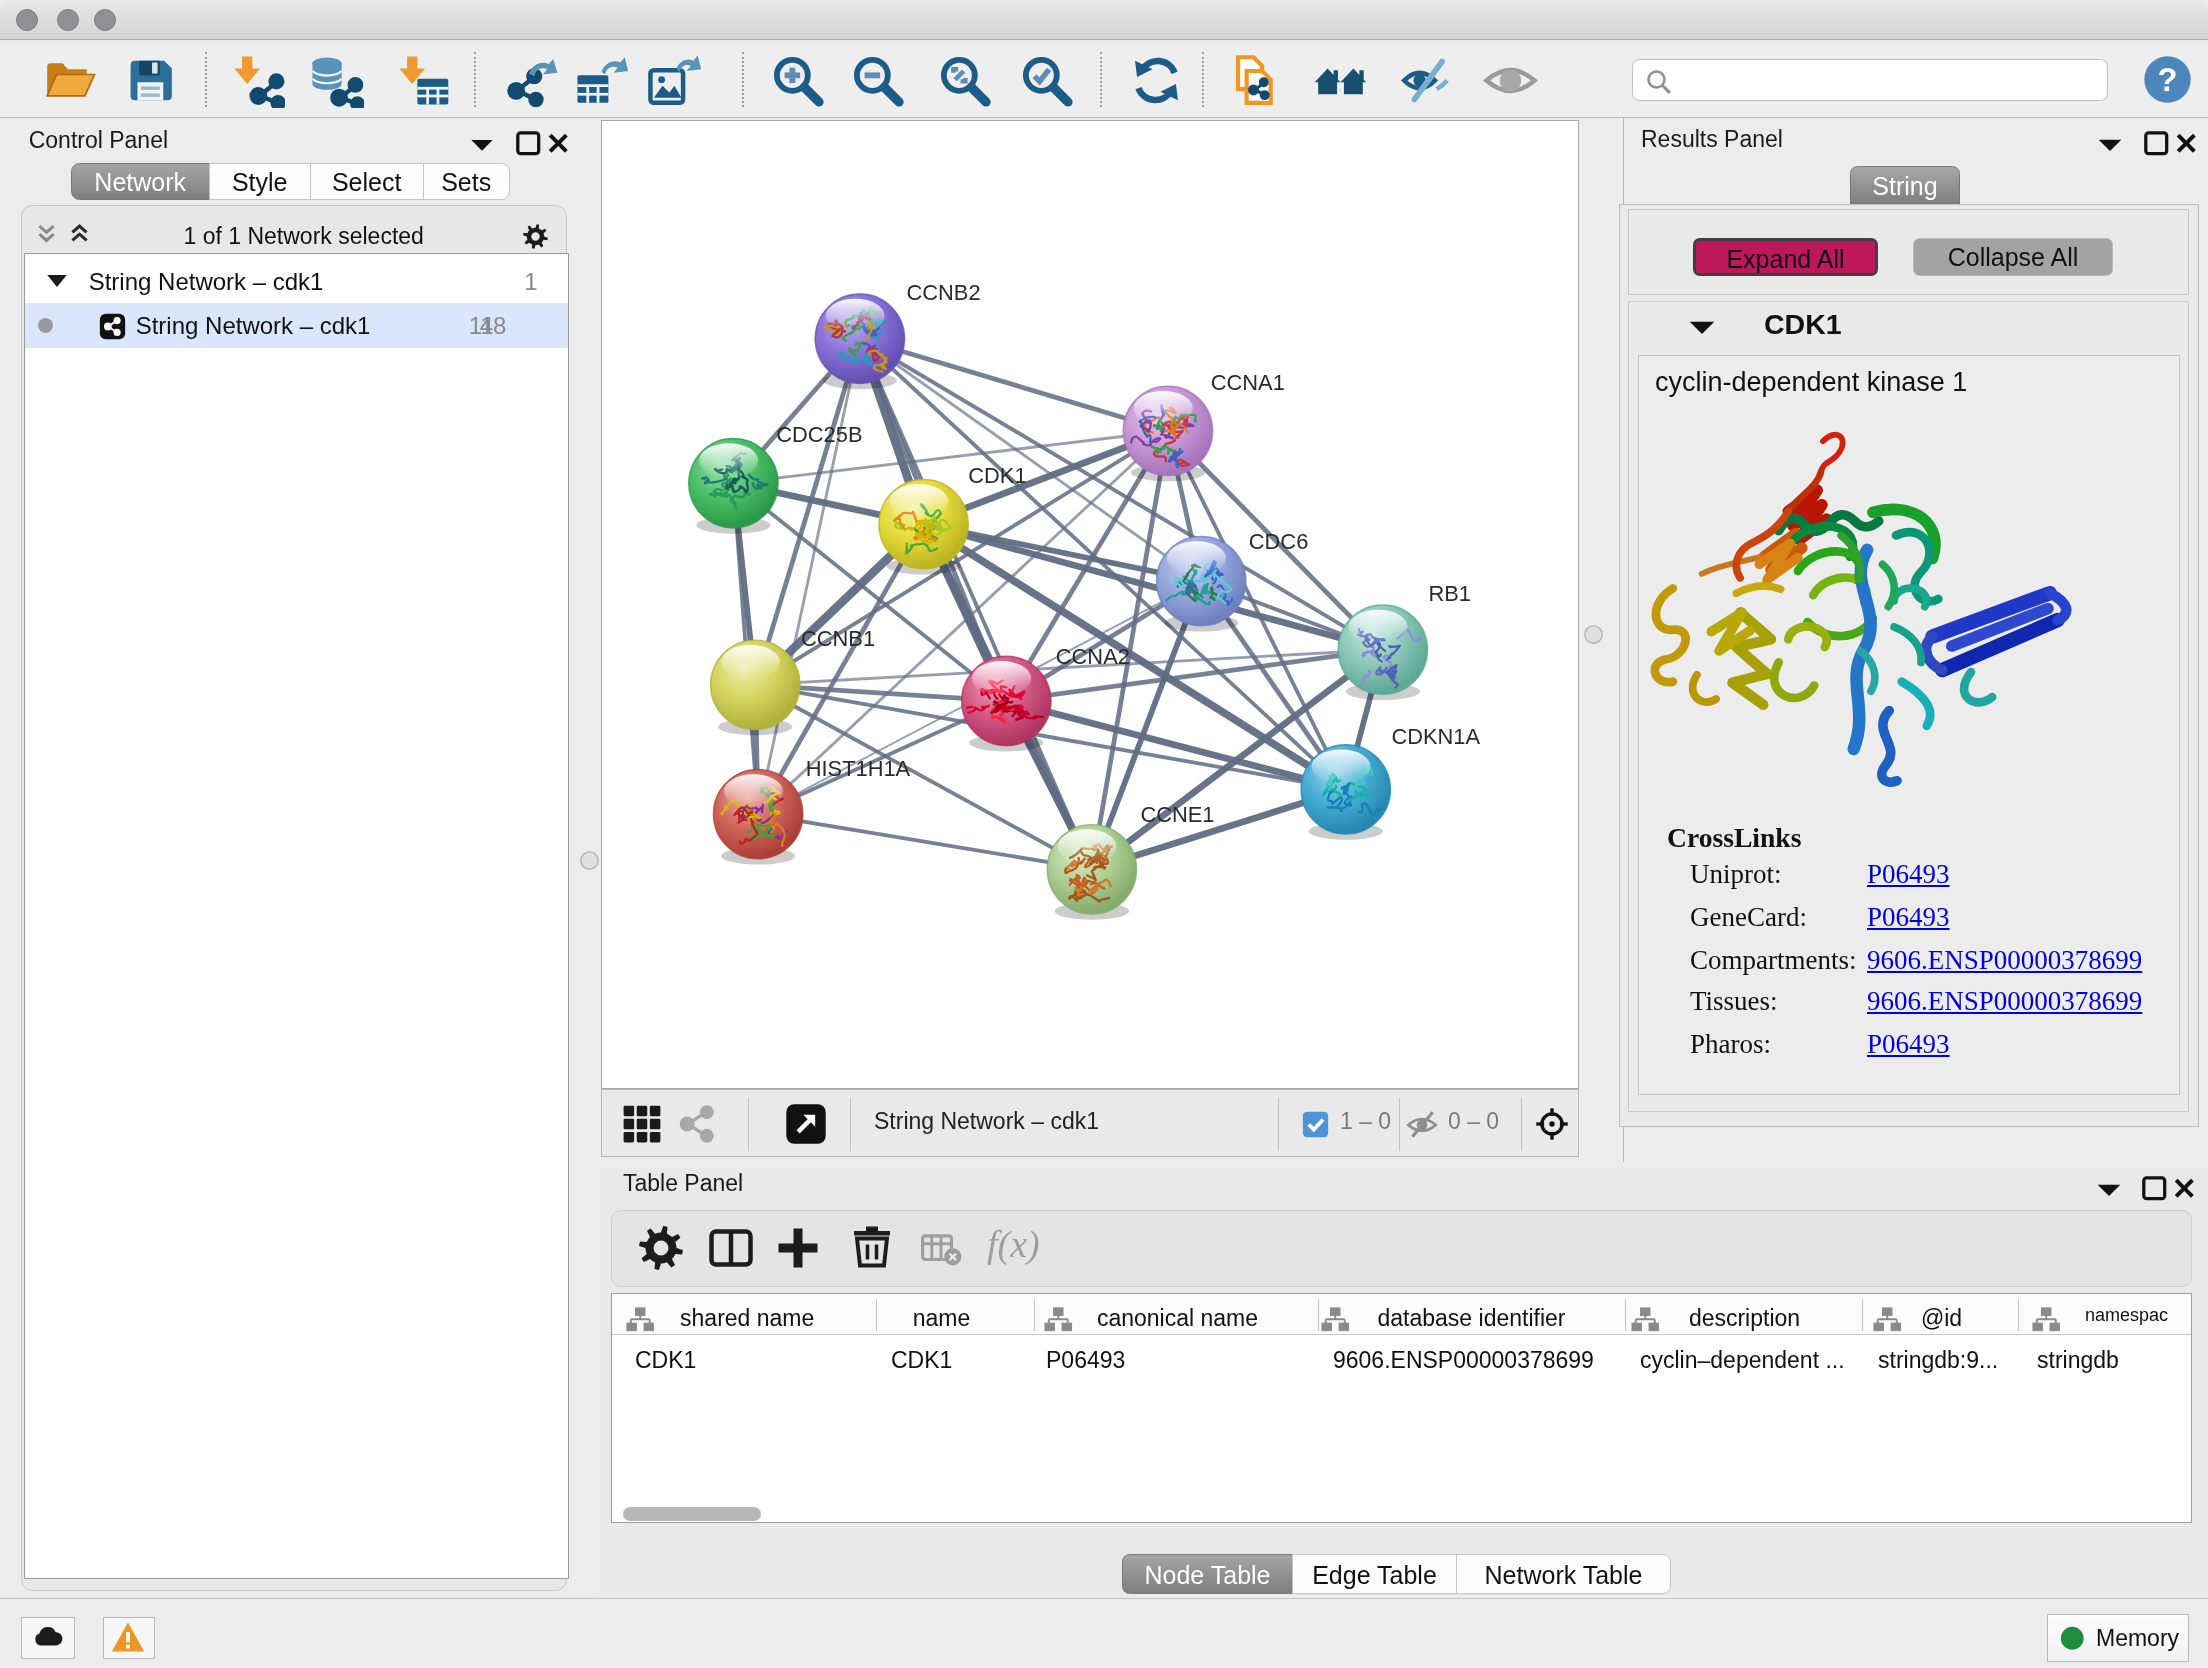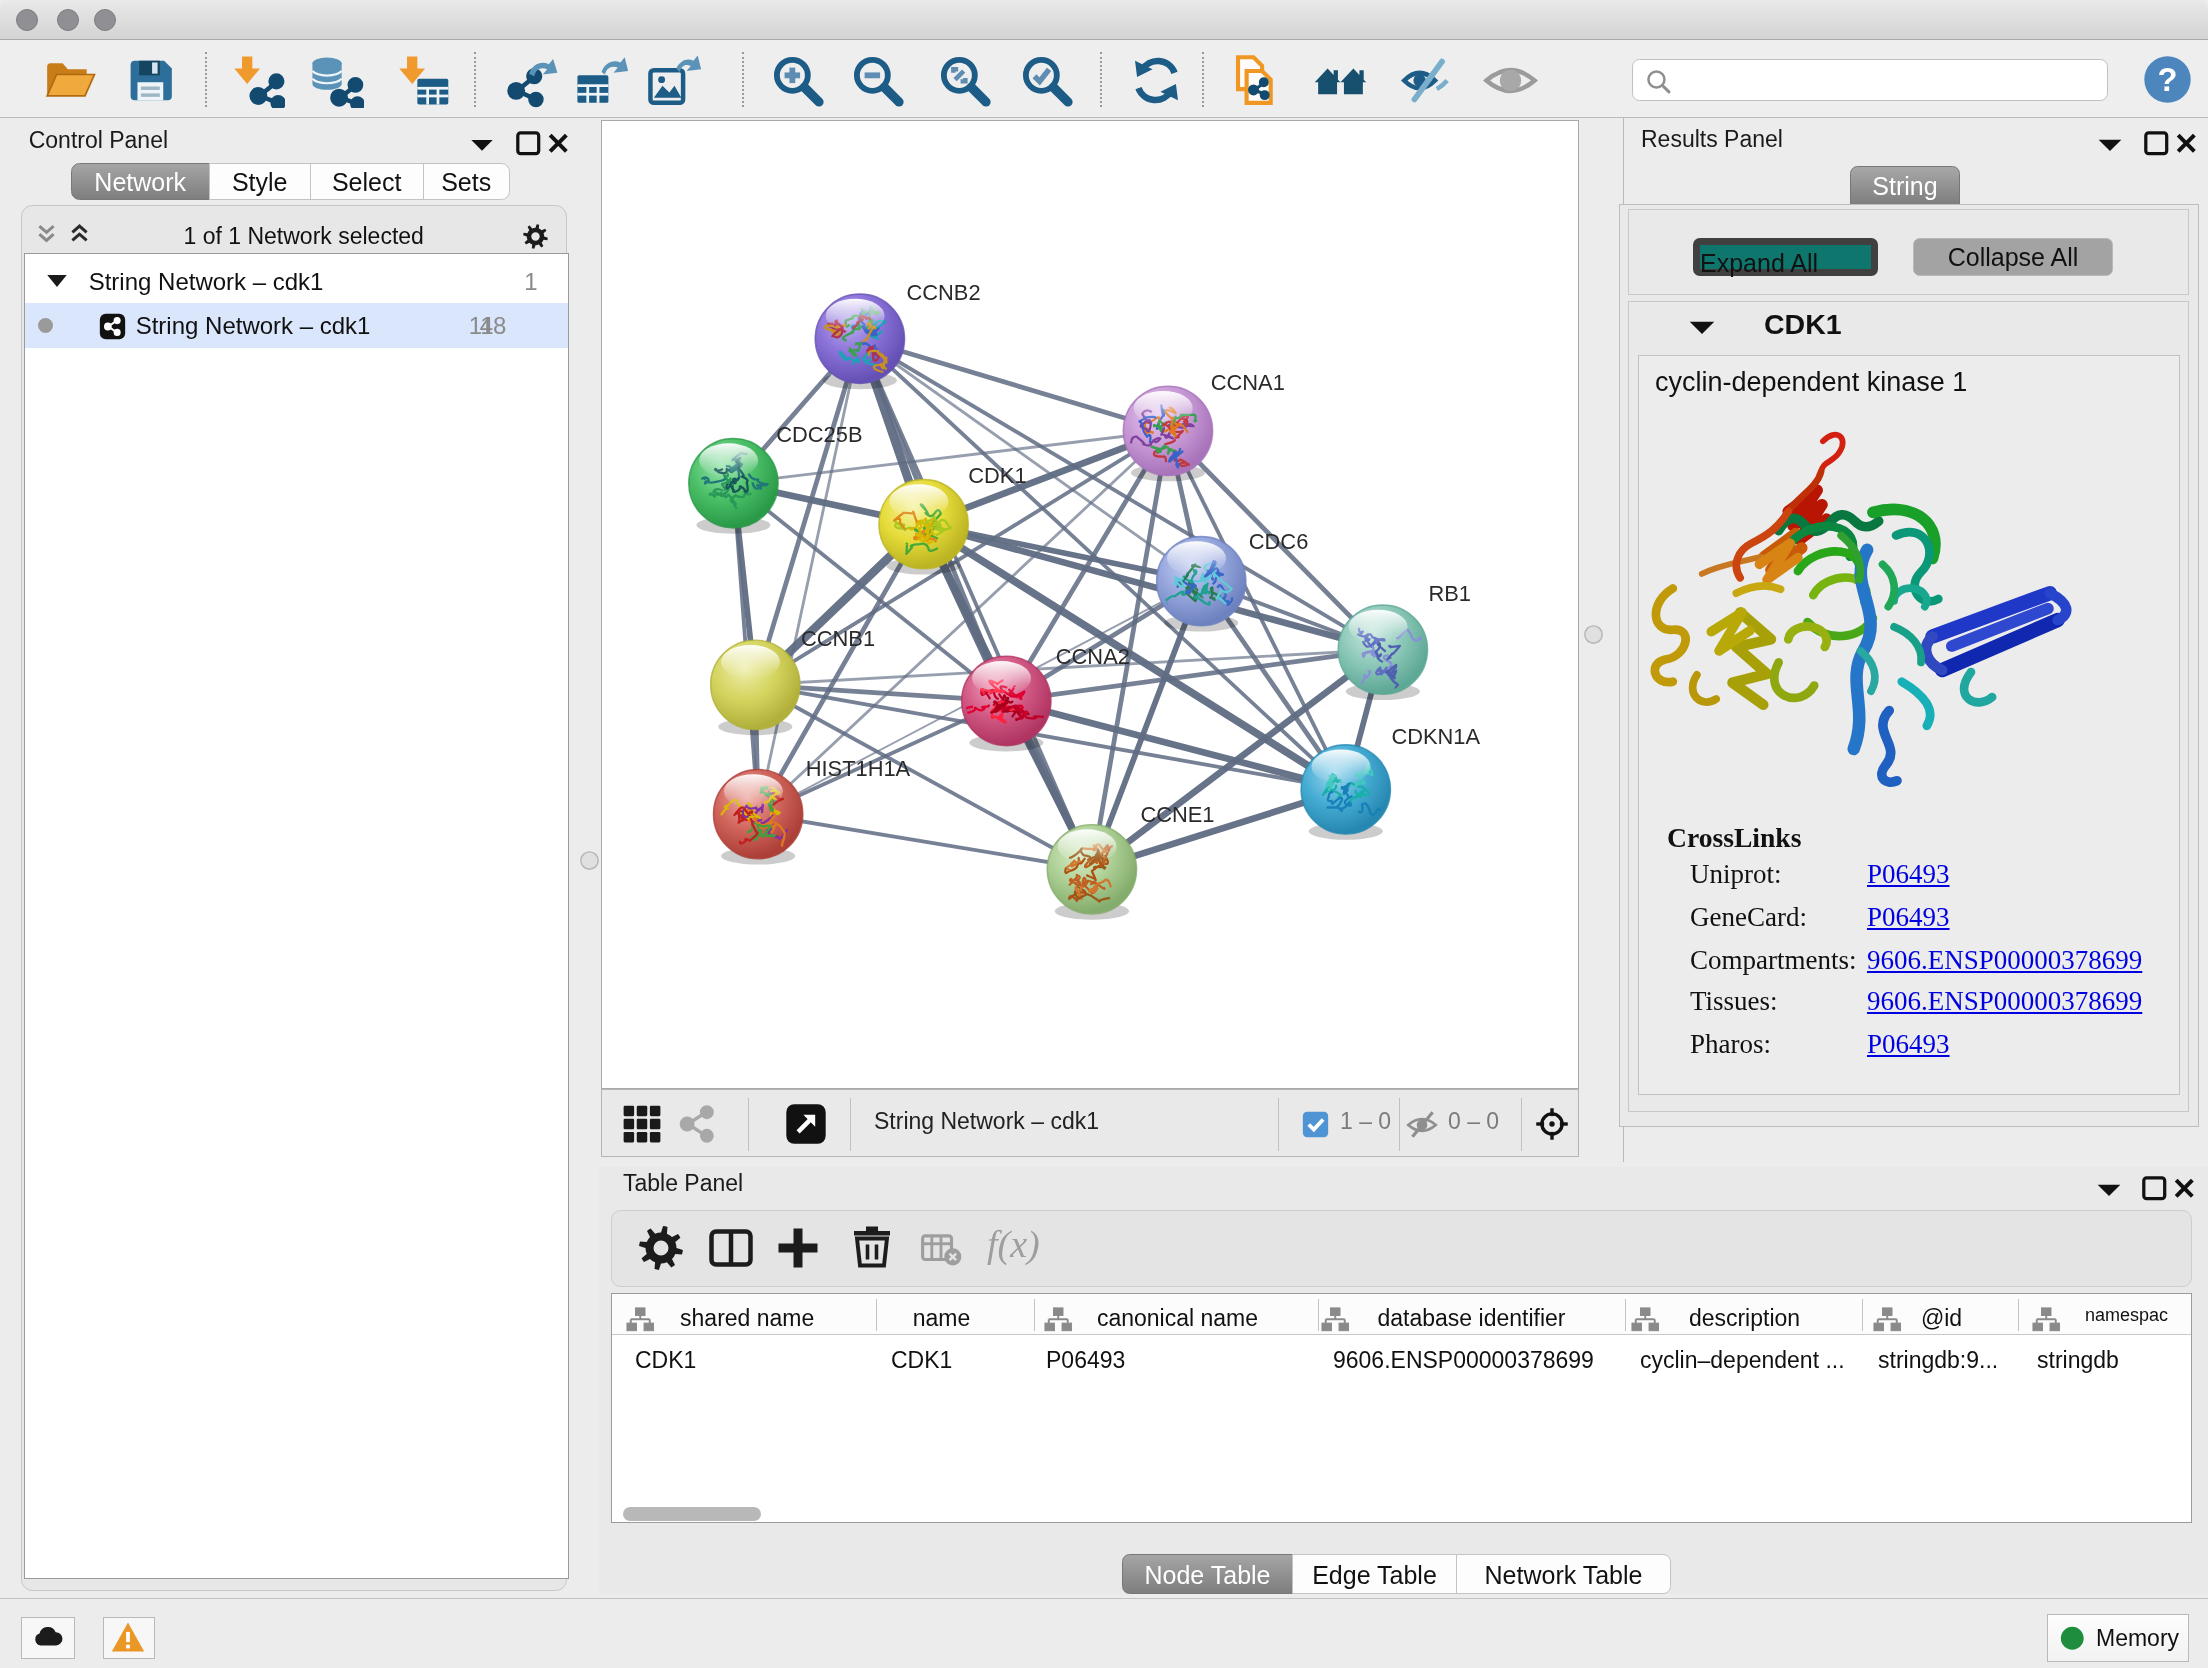--- a/index.html
+++ b/index.html
@@ -769,21 +769,21 @@
     </svg>
 <svg class="abs" style="left:593px;top:11.4px" width="28.5" height="28.5" viewBox="0 0 30 30">
       <path d="M5 8 L8 5 L15 12 L22 5 L25 8 L18 15 L25 22 L22 25 L15 18 L8 25 L5 22 L12 15 Z" fill="#111"></path>
     </svg>
 
 <div class="abs" style="left:271px;top:48px;width:110px;height:40px;border-radius:7.6px 7.6px 0 0;background:linear-gradient(#a8a8a8,#7d7d7d);border:1px solid #777;color:#fff;text-align:center;font-size:25px;line-height:38px;">String</div>
 
 <div class="abs" style="left:40px;top:86px;width:580px;height:923px;background:#e9e9e9;border:1.9px solid #bdbdbd;"></div>
 
 <div class="abs" style="left:49px;top:91px;width:561px;height:86px;background:#e9e9e9;border:1.9px solid #c8c8c8;"></div>
-<div class="abs" style="left:114px;top:120px;width:185px;height:38px;background:#0f766e;border:7px solid #404040;border-radius:6.7px;text-align:left;font-size:25px;line-height:36px;color:#111;">Expand All</div>
+<div class="abs" style="left:114px;top:120px;width:185px;height:38px;background:#be185d;border:3px solid #404040;border-radius:6.7px;text-align:center;font-size:25px;line-height:36px;color:#111;">Expand All</div>
 <div class="abs" style="left:334px;top:120px;width:200px;height:38px;background:#a3a3a3;border:1px solid #b9b9b9;border-radius:6.7px;text-align:center;font-size:25px;line-height:36px;color:#111;">Collapse All</div>
 
 <div class="abs" style="left:49px;top:183px;width:561px;height:811px;background:#e9e9e9;border:1.9px solid #c8c8c8;"></div>
 <svg class="abs" style="left:107px;top:198px" width="32" height="23" viewBox="0 0 34 24">
       <path d="M4 6 h26 l-13 13 z" fill="#111"></path>
     </svg>
 <div class="abs" style="left:185px;top:190px;font-size:28.5px;font-weight:bold;color:#111;">CDK1</div>
 
 <div class="abs" style="left:59px;top:237px;width:542px;height:740px;background:#ececec;border:1.9px solid #c2c2c2;"></div>
 <div class="abs" style="left:76px;top:249px;font-size:27px;color:#111;">cyclin-dependent kinase 1</div>

